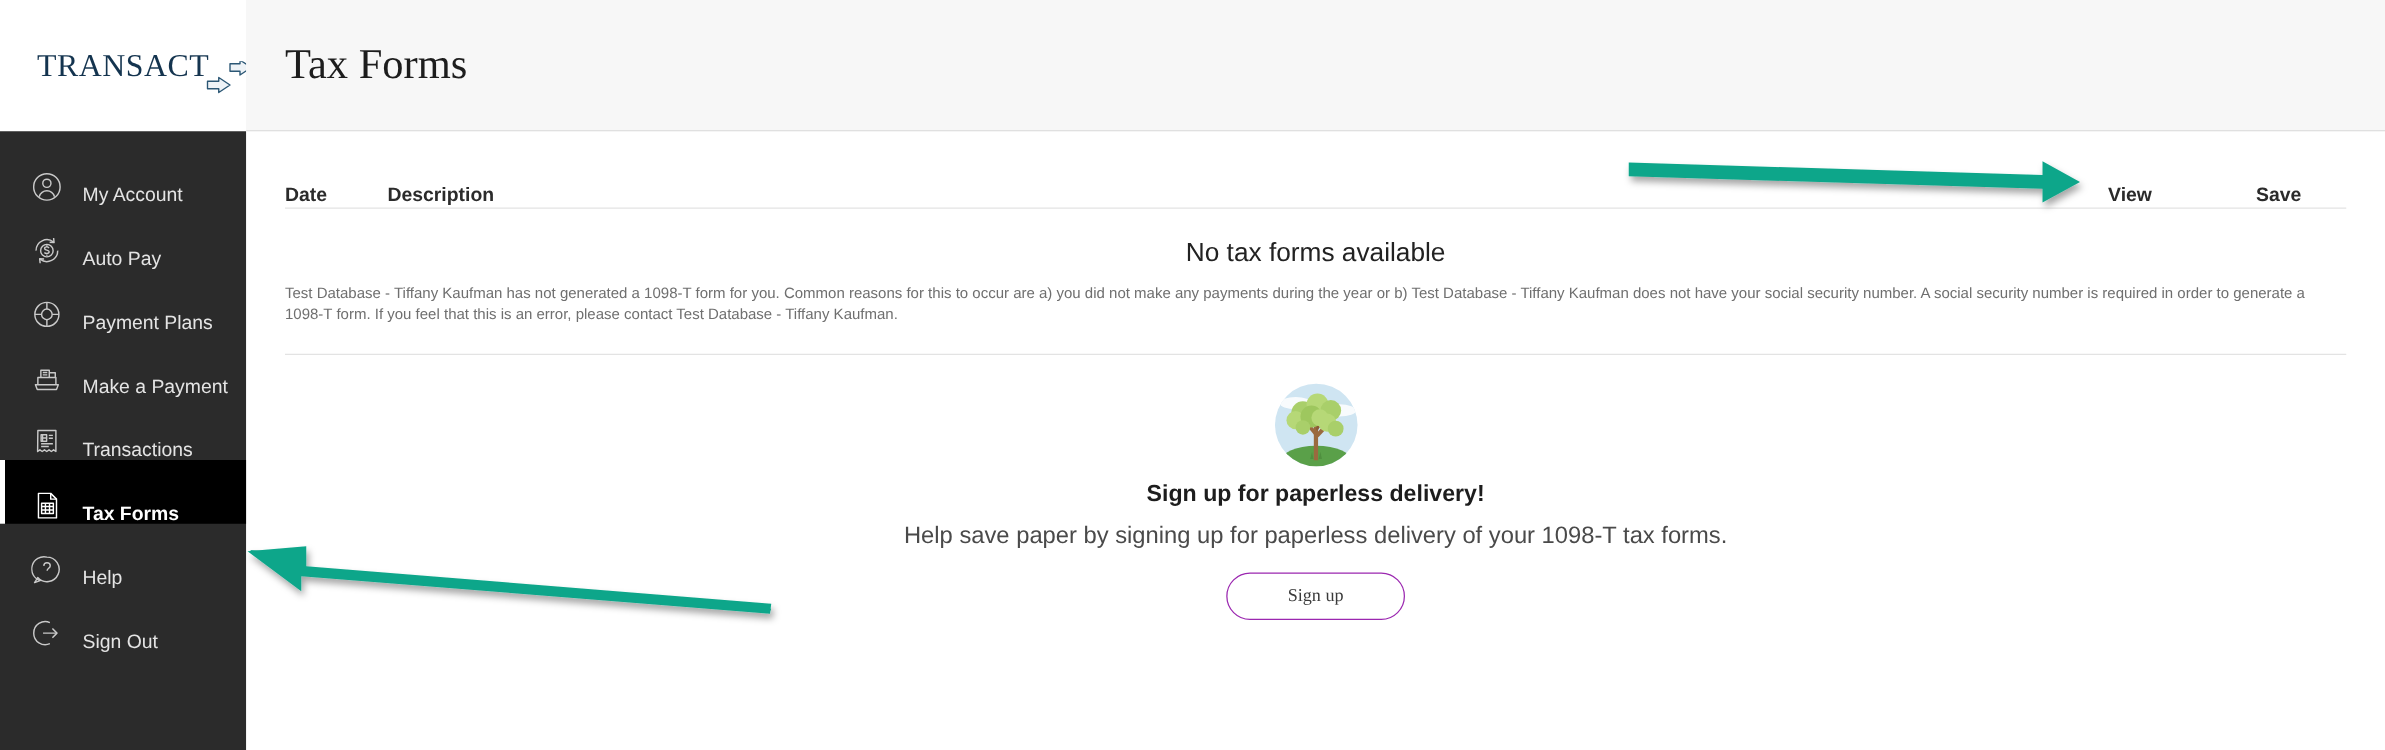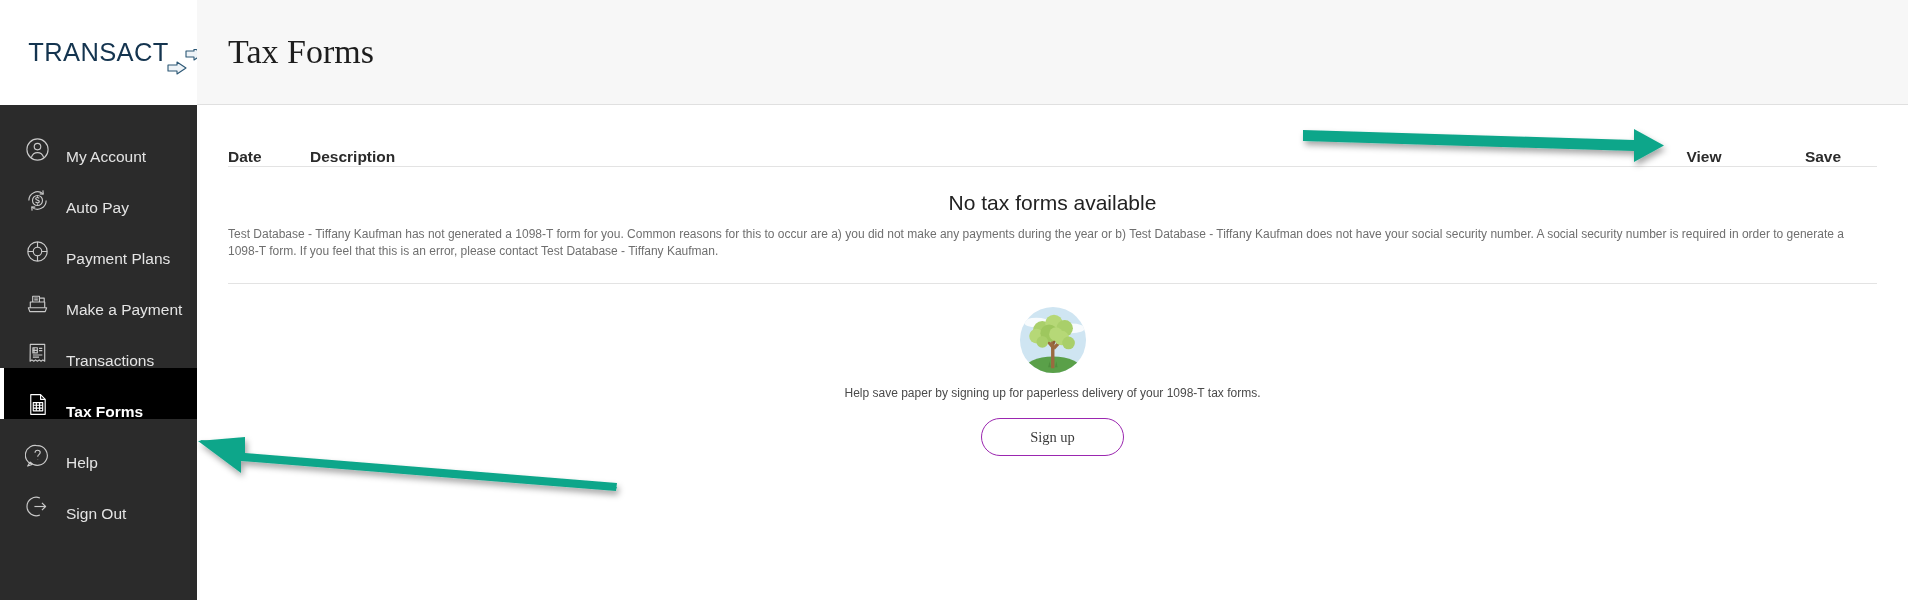--- a/index.html
+++ b/index.html
@@ -36,21 +36,21 @@
     align-items: center;
     justify-content: center;
     position: relative;
   }
   .brand-inner {
     position: relative;
     display: flex;
     align-items: flex-end;
   }
   .brand-word {
-    font-family: Liberation Sans, sans-serif;
+    font-family: Liberation Serif, serif;
     font-size: 25.5px;
     letter-spacing: 0.4px;
     color: #14344f;
     font-weight: 400;
     line-height: 1;
   }
   .brand-mark {
     position: absolute;
     right: -37px;
     bottom: -14px;
@@ -160,21 +160,21 @@
     padding-top: 22px;
   }
   .tree-icon { margin: 0 auto; display: block; }
   .paperless-title {
     font-size: 18.5px;
     font-weight: bold;
     color: #1d1d1d;
     margin-top: 10px;
   }
   .paperless-sub {
-    font-size: 12px;
+    font-size: 19px;
     color: #4a4a4a;
     margin-top: 12px;
   }
   .signup-btn {
     display: inline-block;
     margin-top: 18px;
     width: 143px;
     height: 38px;
     line-height: 36px;
     border: 1px solid #9b27b0;
@@ -362,20 +362,21 @@
               <circle cx="44" cy="33" r="7.5" fill="#b6d877"></circle>
               <circle cx="51" cy="38" r="6.5" fill="#a9cf6a"></circle>
               <circle cx="24" cy="37" r="6" fill="#a9cf6a"></circle>
               <circle cx="38" cy="29" r="7" fill="#b6d877"></circle>
               <path d="M30 63 l1.5 -6 1.2 6 Z" fill="#4f8f3f"></path>
               <path d="M37 63 l1.4 -6 1.3 6 Z" fill="#4f8f3f"></path>
             </g>
           </svg>
         </span>
 
+        <div class="paperless-title">Sign up for paperless delivery!</div>
         <div class="paperless-sub">Help save paper by signing up for paperless delivery of your 1098-T tax forms.</div>
         <button class="signup-btn">Sign up</button>
       </div>
 
     </div>
   </main>
 
   <svg class="arrow-overlay" viewBox="0 0 1908 600">
     <defs>
       <filter id="arrShadow" x="-20%" y="-50%" width="150%" height="250%">

